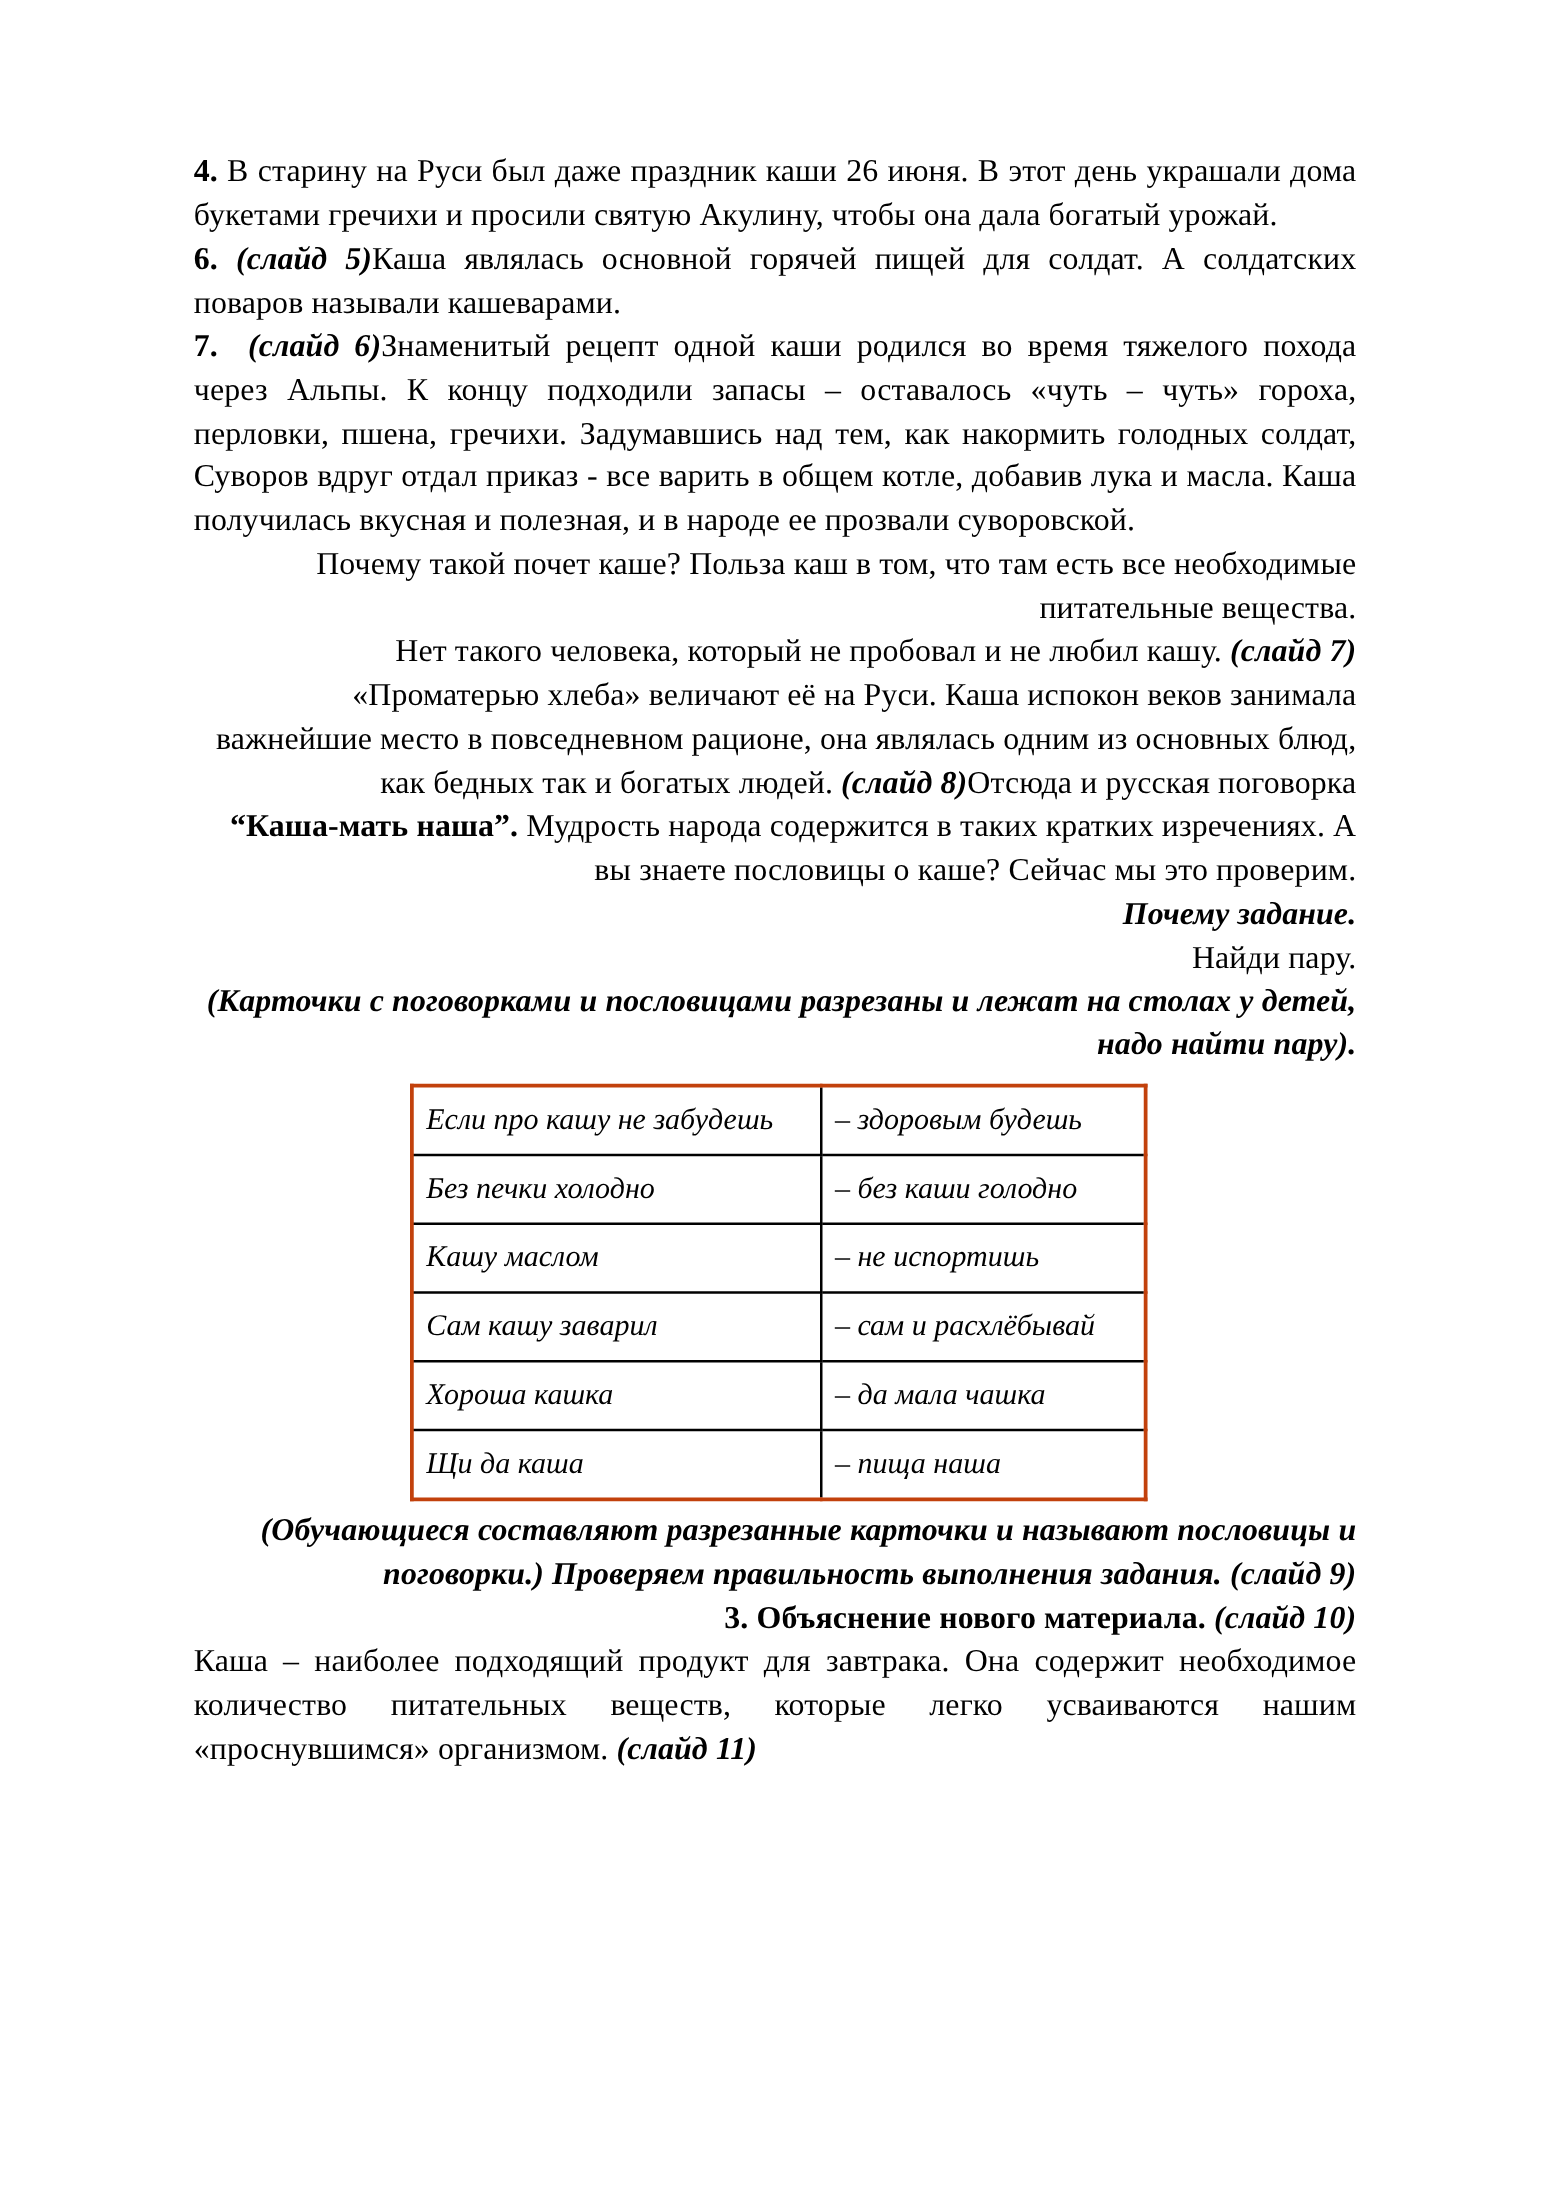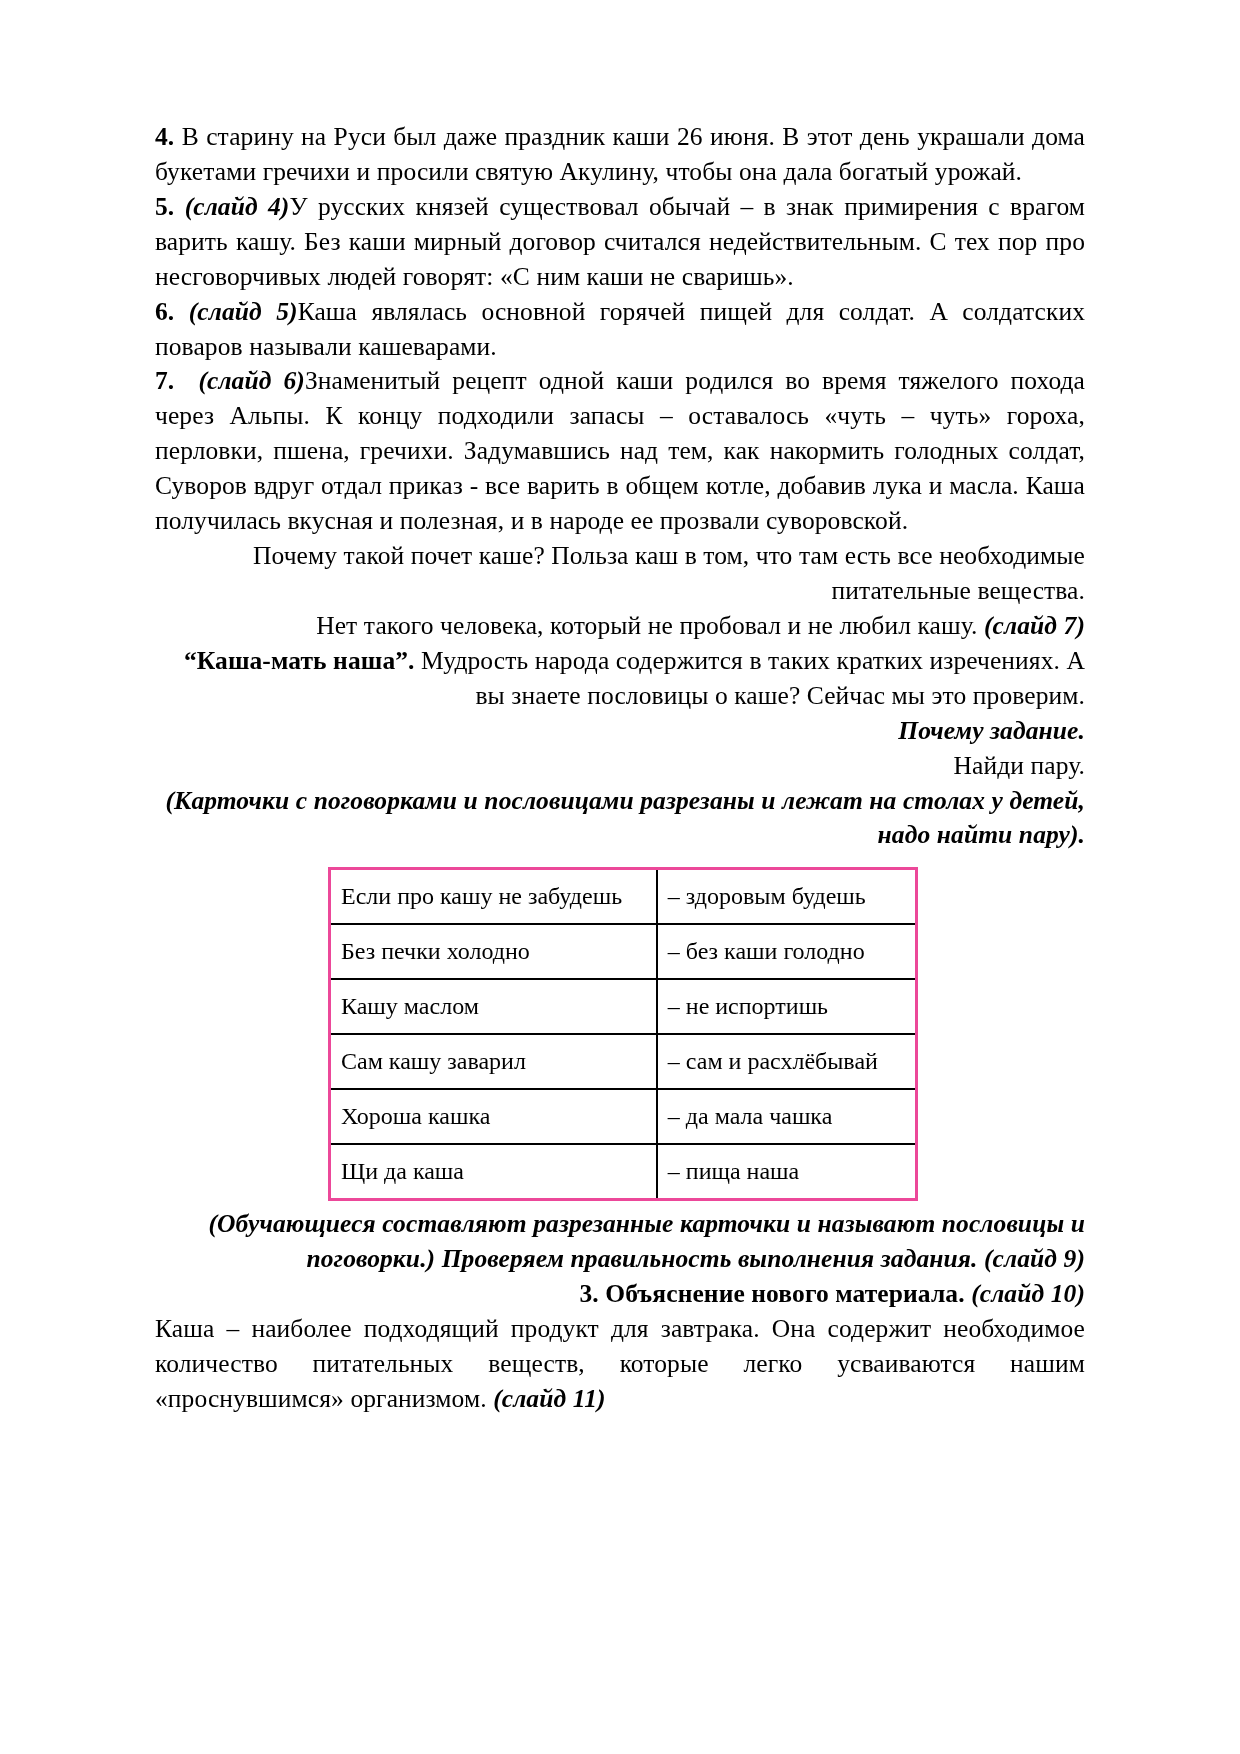--- a/index.html
+++ b/index.html
@@ -55,21 +55,22 @@
   
   .table-wrap {
     margin: 14px 0 6px 0;
     display: flex;
     justify-content: center;
   }
   table.pairs {
     border-collapse: collapse;
     width: 590px;
     margin-left: 6px;
-    border: 3px solid #ec4899;
+    border: 3px solid #c2410c;
+    font-style: italic;
   }
   table.pairs td {
     border: 2.5px solid #000;
     padding: 11px 10px 12px 10px;
     font-size: 24px;
     line-height: 1.2;
     vertical-align: middle;
     height: 30px;
   }
   table.pairs td.left {
@@ -84,30 +85,30 @@
   }
 </style>
 </head>
 <body>
 
 <div class="page">
   <div class="content">
 
     <p class="para"><span class="num">4.</span><span> В старину на Руси был даже праздник каши 26 июня. В этот день украшали дома букетами гречихи и просили святую Акулину, чтобы она дала богатый урожай.</span></p>
 
-    <p class="para"><span class="num">5.</span> <span class="ital">(слайд 4)</span><span>У русских князей существовал обычай – в знак примирения с врагом варить кашу. Без каши мирный договор считался недействительным. С тех пор про несговорчивых людей говорят: «С ним каши не сваришь».</span></p>
 
     <p class="para"><span class="num">6.</span> <span class="ital">(слайд 5)</span><span>Каша являлась основной горячей пищей для солдат. А солдатских поваров называли кашеварами.</span></p>
 
     <p class="para"><span class="num">7.</span> &nbsp;<span class="ital">(слайд 6)</span><span>Знаменитый рецепт одной каши родился во время тяжелого похода через Альпы. К концу подходили запасы – оставалось «чуть – чуть» гороха, перловки, пшена, гречихи. Задумавшись над тем, как накормить голодных солдат, Суворов вдруг отдал приказ - все варить в общем котле, добавив лука и масла. Каша получилась вкусная и полезная, и в народе ее прозвали суворовской.</span></p>
 
     <p class="para nojust">Почему такой почет каше? Польза каш в том, что там есть все необходимые питательные вещества.</p>
 
     <p class="para nojust"><span>Нет такого человека, который не пробовал и не любил кашу. </span><span class="ital">(слайд 7)</span></p>
 
+    <p class="para nojust"><span>«Проматерью хлеба» величают её на Руси. Каша испокон веков занимала важнейшие место в повседневном рационе, она являлась одним из основных блюд, как бедных так и богатых людей. </span><span class="ital">(слайд 8)</span><span>Отсюда и русская поговорка </span></p>
 
     <p class="para nojust"><span class="bold">“Каша-мать наша”.</span><span> Мудрость народа содержится в таких кратких изречениях. А вы знаете пословицы о каше? Сейчас мы это проверим.</span></p>
 
     <p class="para nojust"><span class="ital">Почему задание.</span></p>
 
     <p class="para nojust">Найди пару.</p>
 
     <p class="para nojust"><span class="ital">(Карточки с поговорками и пословицами разрезаны и лежат на столах   у детей, надо найти пару).</span></p>
 
     <div class="table-wrap">

